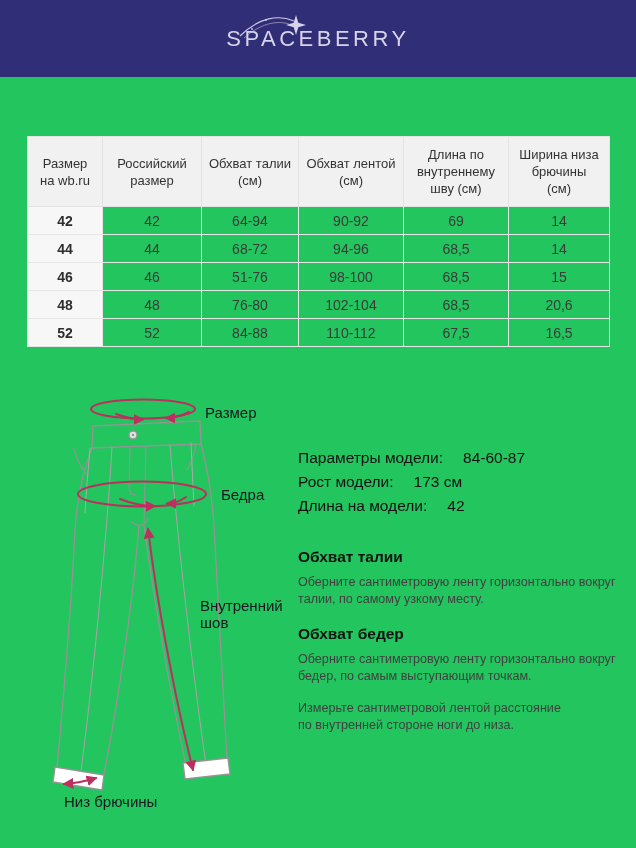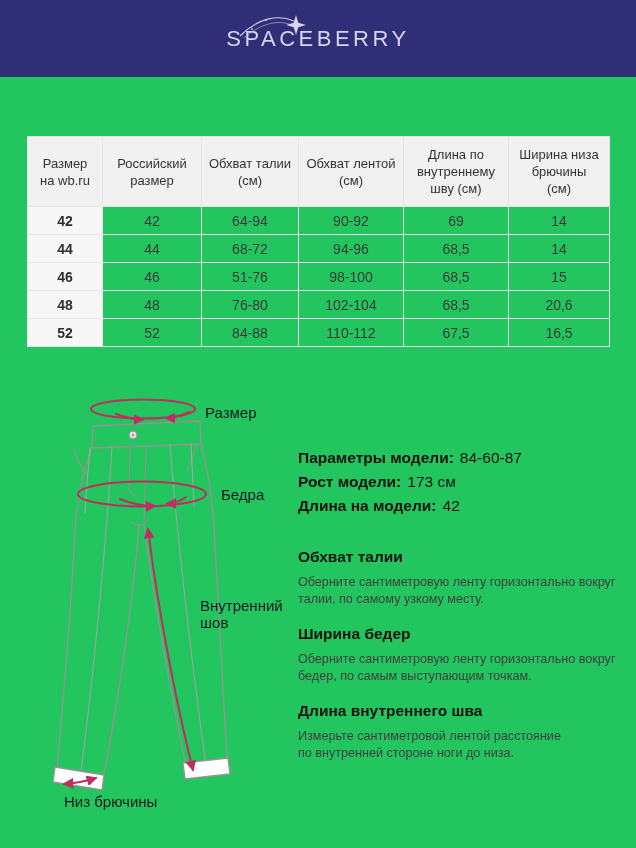--- a/index.html
+++ b/index.html
@@ -27,21 +27,21 @@
   .trousers{position:absolute;left:30px;top:388px;width:250px;height:430px;}
   .fig-label{position:absolute;font-size:15px;color:#17171f;}
   .lbl-waist{left:205px;top:404px;}
   .lbl-hips{left:221px;top:486px;}
   .lbl-inseam{left:181px;top:597px;line-height:17px;white-space:pre-line;margin-left:19px;}
   .lbl-hem{left:64px;top:793px;}
 
   
   .right-col{position:absolute;left:298px;top:446px;width:330px;}
   .mi-line{font-size:15.5px;line-height:24px;color:#111;}
-  .mi-label{font-weight:700;margin-right:6px;}
+  .mi-label{font-weight:400;margin-right:20px;}
   .model-info{margin-bottom:28px;}
   .guide h3{margin:0 0 7px 0;font-size:15.5px;font-weight:700;color:#111;line-height:21px;}
   .guide p{margin:0;font-size:12.6px;line-height:17px;color:#3f3f3f;white-space:pre-line;}
   .guide + .guide{margin-top:15px;}
 </style>
 </head>
 <body>
 
 <div class="page">
 
@@ -186,25 +186,24 @@
       </div>
     </div>
 
     <section class="guide">
       <h3>Обхват талии</h3>
       <p>Оберните сантиметровую ленту горизонтально вокруг
 талии, по самому узкому месту.</p>
     </section>
 
     <section class="guide">
-      <h3>Ширина бедер</h3>
+      <h3>Обхват бедер</h3>
       <p>Оберните сантиметровую ленту горизонтально вокруг
 бедер, по самым выступающим точкам.</p>
     </section>
 
     <section class="guide">
-      <h3>Длина внутреннего шва</h3>
       <p>Измерьте сантиметровой лентой расстояние
 по внутренней стороне ноги до низа.</p>
     </section>
   </div>
 
 </div>
 
 </body></html>

